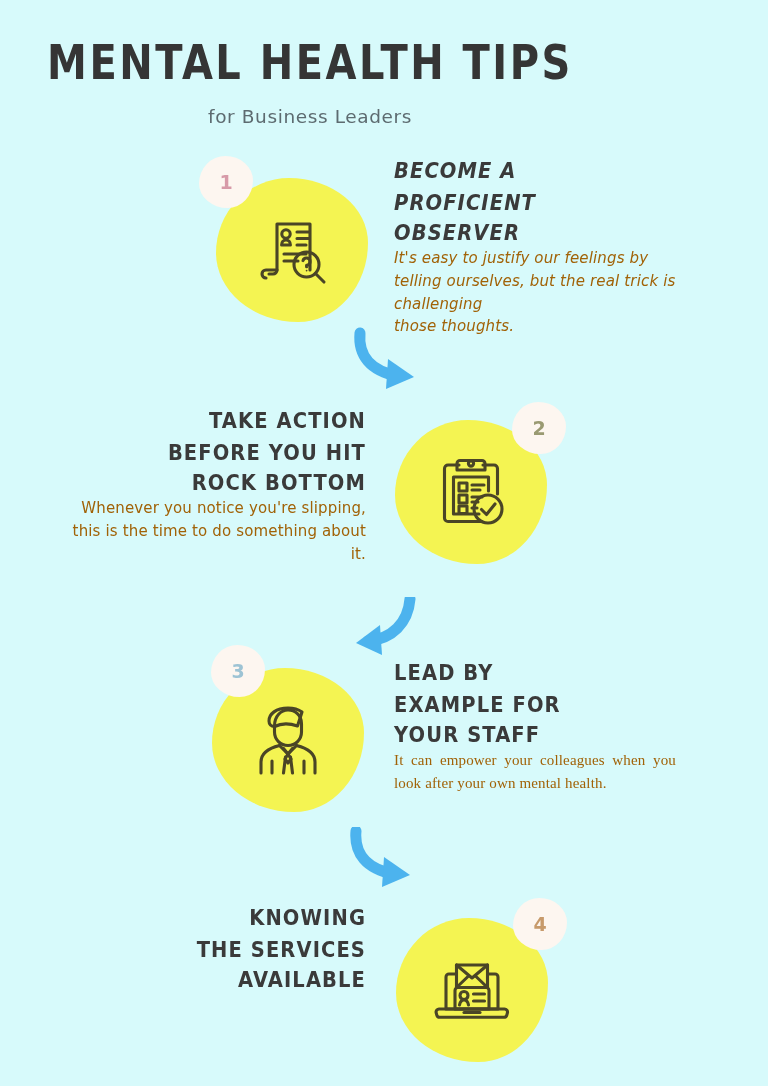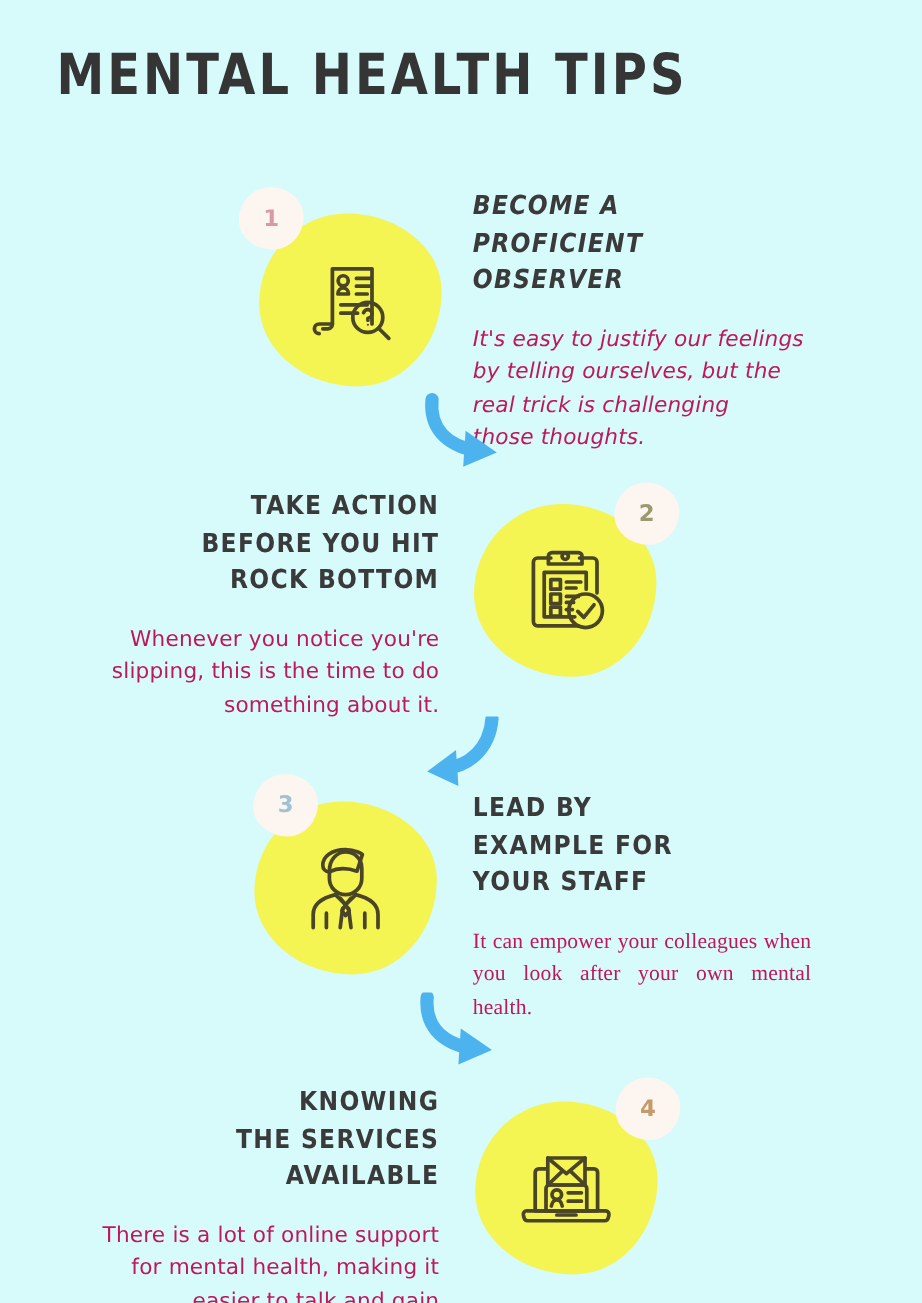--- a/index.html
+++ b/index.html
@@ -99,42 +99,43 @@
     letter-spacing: 1.1px;
     line-height: 1.42;
     text-transform: uppercase;
     transform: scaleY(1.12);
     transform-origin: top left;
   }
   .head.right {
     transform-origin: top right;
   }
   .body {
-    margin-top: 30px;
-    font-size: 18px;
-    color: #be185d;
+    margin-top: 8px;
+    font-size: 15px;
+    color: #a16207;
     line-height: 1.52;
     letter-spacing: 0.15px;
   }
   .align-left  { text-align: left; }
   .align-right { text-align: right; }
   .align-justify { text-align: justify; font-family: Liberation Serif, serif; }
 
   .arrow {
     position: absolute;
     z-index: 2;
   }
 </style>
 </head>
 <body>
 
 <div class="page">
 
   <div class="header">
     <div class="title">Mental Health Tips</div>
+    <div class="subtitle">for Business Leaders</div>
   </div>
 
   <div class="step">
 
     <div class="blob-wrap" style="left:216px; top:178px;">
       <div class="blob"></div>
       <div class="icon-holder">
         <svg width="78" height="78" viewBox="0 0 78 78" fill="none" stroke="#4a4526" stroke-width="3.1" stroke-linecap="round" stroke-linejoin="round">
           <path d="M16 63 h4 a4 4 0 0 0 4-4 V13 h33 v46"></path>
           <path d="M24 59 H13 a4 4 0 0 0 0 8"></path>
@@ -270,17 +271,16 @@
     </div>
 
     <div class="badge" style="left:513px; top:898px; color:#c79a6b;">
       <span>4</span>
     </div>
 
     <div class="txt align-right" style="left:70px; top:903px; width:296px;">
       <div class="head right align-right" style="white-space:pre-line;">Knowing
 The Services
 Available</div>
-      <div class="body align-right">There is a lot of online support for mental health, making it easier to talk and gain confidence.</div>
     </div>
   </div>
 
 </div>
 
 </body></html>

